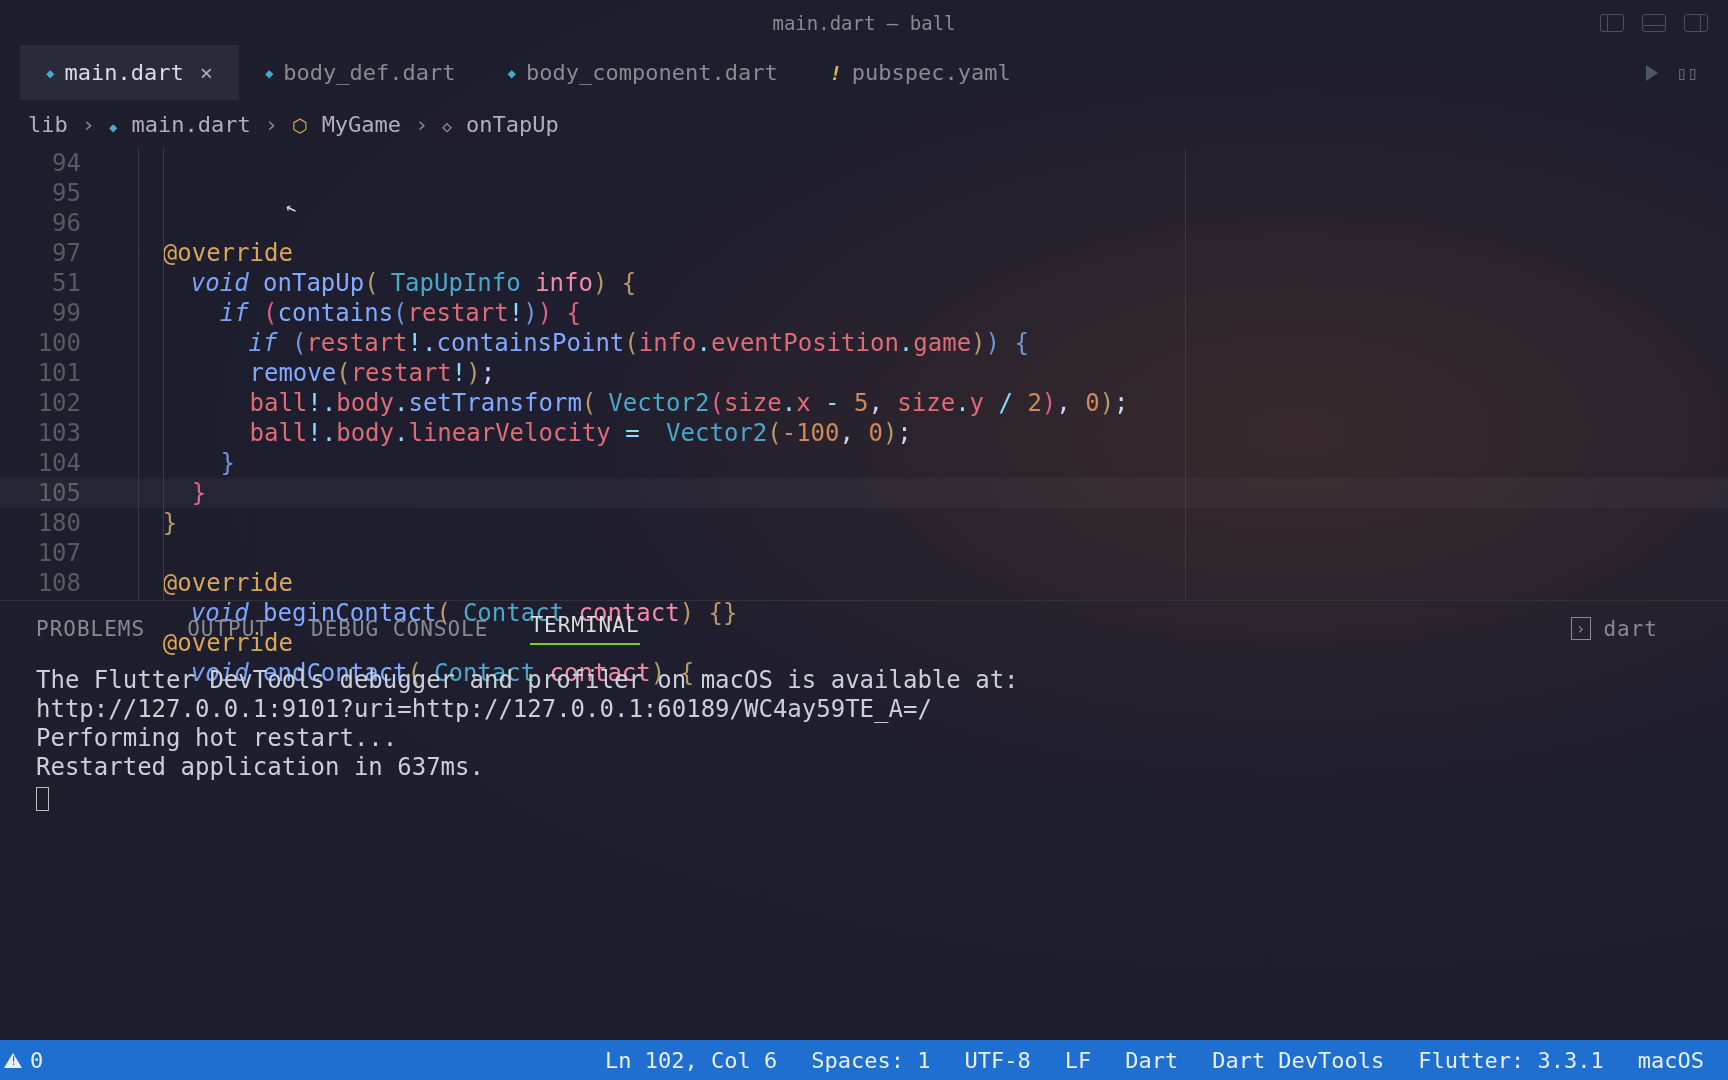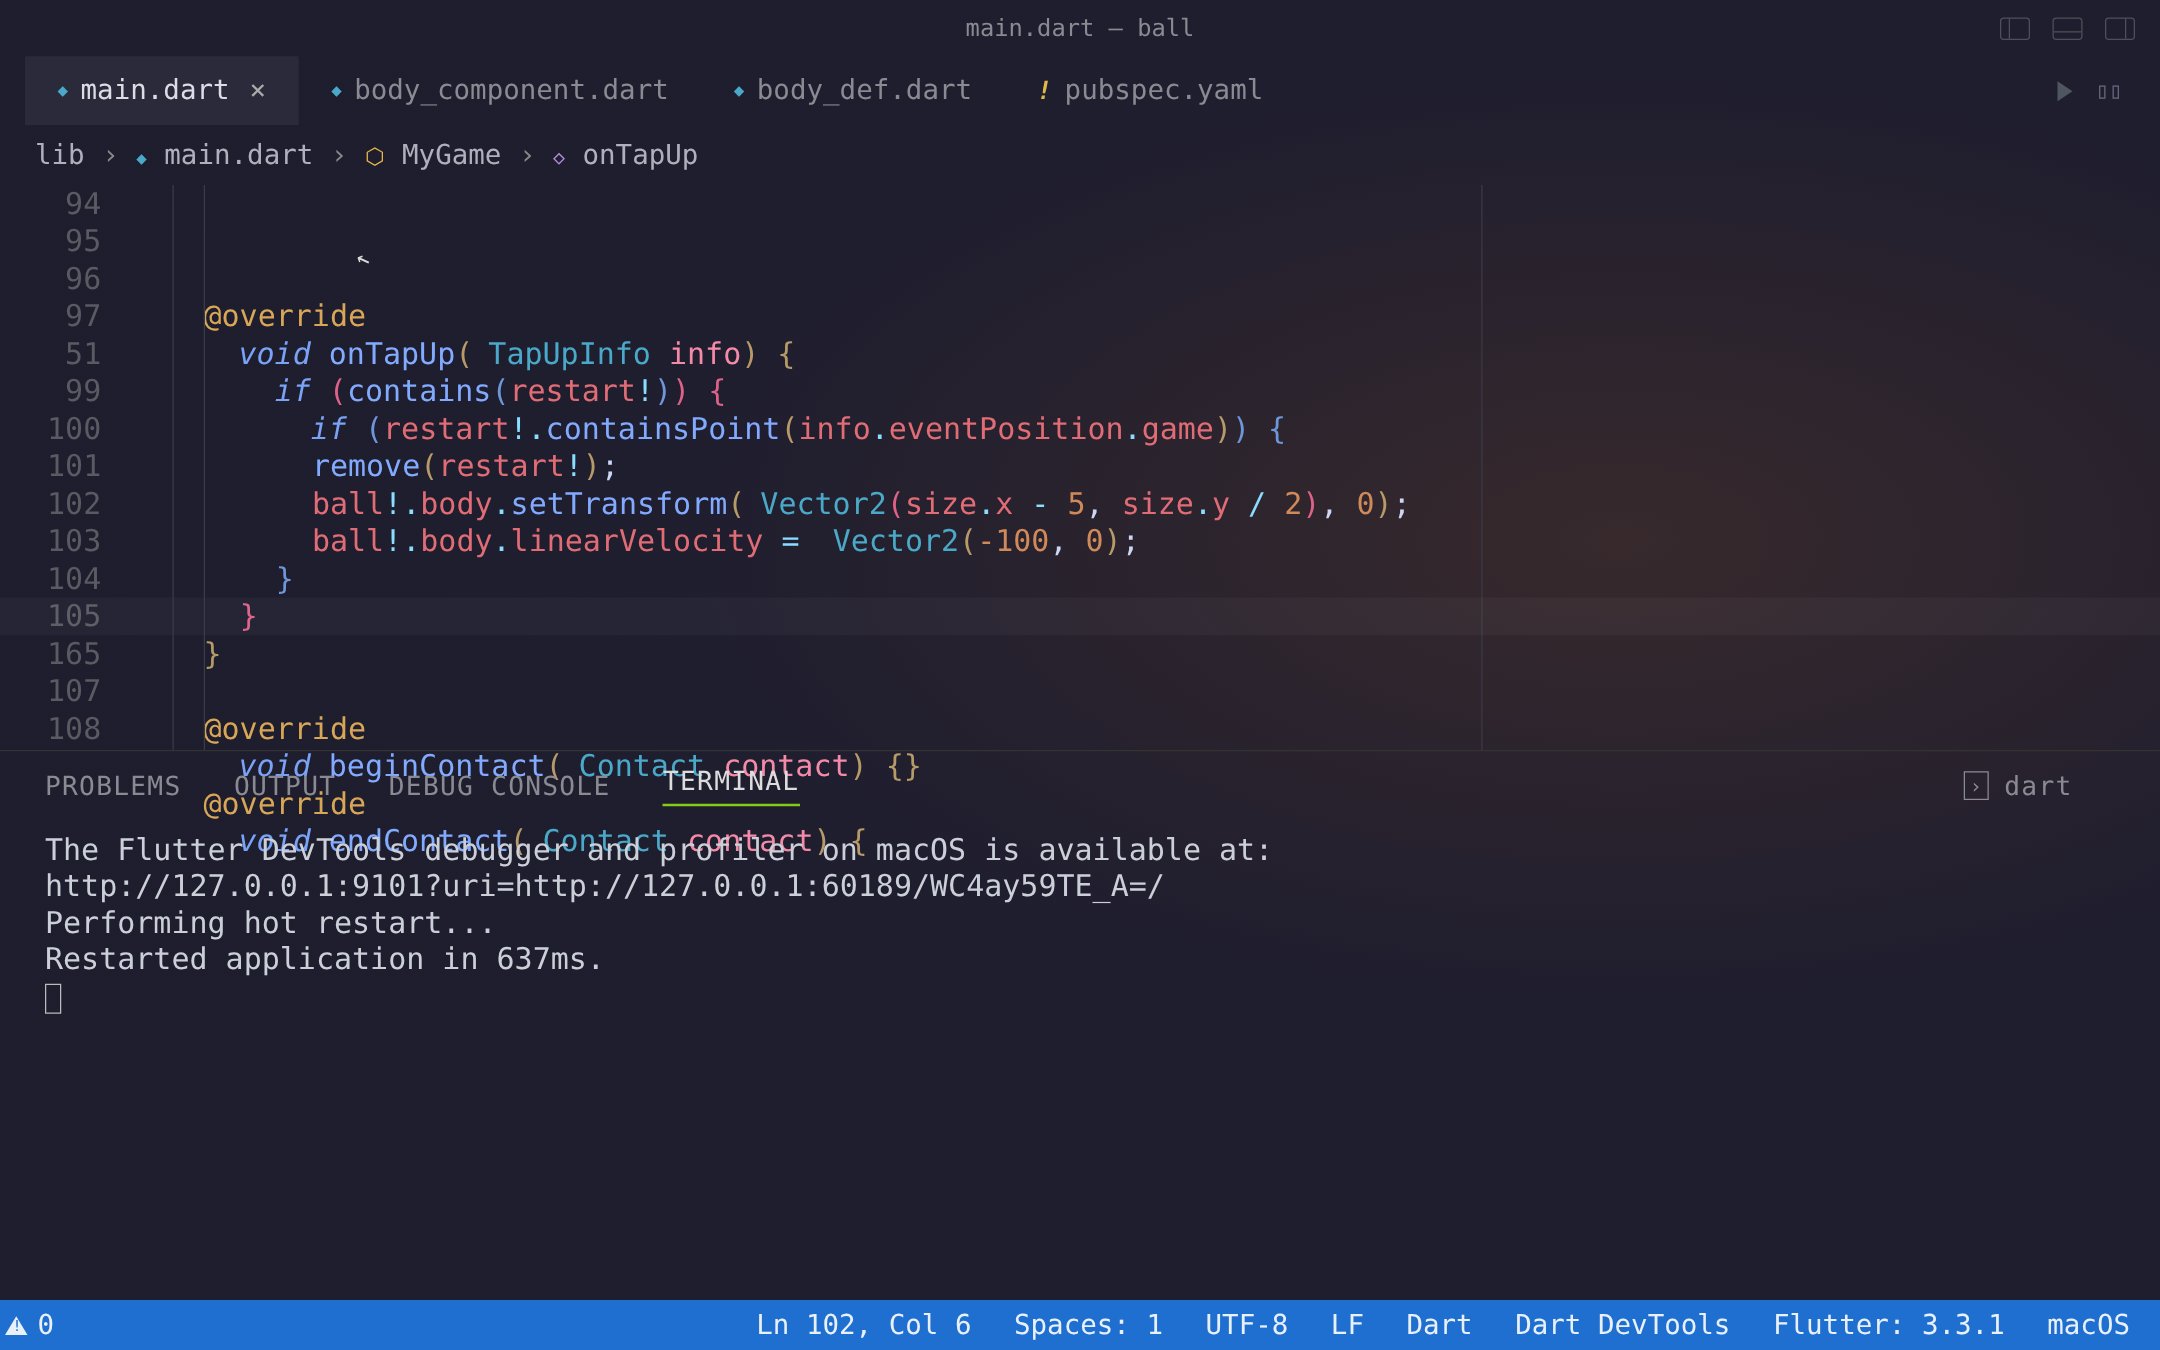--- a/index.html
+++ b/index.html
@@ -281,25 +281,25 @@
 </div>
 
 <div class="tabbar">
   <div class="tab active">
     <span class="file-icon"></span>
     <span>main.dart</span>
     <span class="tab-close">×</span>
   </div>
   <div class="tab">
     <span class="file-icon"></span>
-    <span>body_component.dart</span>
+    <span>body_def.dart</span>
   </div>
   <div class="tab">
     <span class="file-icon"></span>
-    <span>body_def.dart</span>
+    <span>body_component.dart</span>
   </div>
   <div class="tab">
     <span class="file-icon yaml"></span>
     <span>pubspec.yaml</span>
   </div>
   <div class="tabbar-actions">
     <div class="run-icon"></div>
     <span style="font-size:18px;">▯▯</span>
   </div>
 </div>
@@ -324,21 +324,21 @@
       <div class="code-row">96</div>
       <div class="code-row">97</div>
       <div class="code-row">51</div>
       <div class="code-row">99</div>
       <div class="code-row">100</div>
       <div class="code-row">101</div>
       <div class="code-row">102</div>
       <div class="code-row">103</div>
       <div class="code-row">104</div>
       <div class="code-row">105</div>
-      <div class="code-row">165</div>
+      <div class="code-row">180</div>
       <div class="code-row">107</div>
       <div class="code-row">108</div>
     </div>
   <div class="code" id="code">
     <div class="ruler"></div>
   <div class="code-row" style="position: relative;"><span>    </span><span class="k-anno">@override</span></div><div class="code-row" style="position: relative;"><span>    </span><span class="k-kw">void </span><span class="k-func">onTapUp</span><span class="k-punc">(</span><span class="k-type">TapUpInfo</span><span> </span><span class="k-param">info</span><span class="k-punc">)</span><span> </span><span class="k-punc">{</span></div><div class="code-row" style="position: relative;"><span>      </span><span class="k-kw">if</span><span> </span><span class="k-punc2">(</span><span class="k-method">contains</span><span class="k-punc3">(</span><span class="k-var">restart</span><span class="k-op">!</span><span class="k-punc3">)</span><span class="k-punc2">)</span><span> </span><span class="k-punc2">{</span></div><div class="code-row" style="position: relative;"><span>        </span><span class="k-kw">if</span><span> </span><span class="k-punc3">(</span><span class="k-var">restart</span><span class="k-op">!</span><span class="k-op">.</span><span class="k-method">containsPoint</span><span class="k-punc">(</span><span class="k-var">info</span><span class="k-op">.</span><span class="k-prop">eventPosition</span><span class="k-op">.</span><span class="k-prop">game</span><span class="k-punc">)</span><span class="k-punc3">)</span><span> </span><span class="k-punc3">{</span></div><div class="code-row" style="position: relative;"><span>          </span><span class="k-method">remove</span><span class="k-punc">(</span><span class="k-var">restart</span><span class="k-op">!</span><span class="k-punc">)</span><span>;</span></div><div class="code-row" style="position: relative;"><span>          </span><span class="k-var">ball</span><span class="k-op">!</span><span class="k-op">.</span><span class="k-prop">body</span><span class="k-op">.</span><span class="k-method">setTransform</span><span class="k-punc">(</span><span class="k-type">Vector2</span><span class="k-punc2">(</span><span class="k-var">size</span><span class="k-op">.</span><span class="k-prop">x</span><span> </span><span class="k-op">-</span><span> </span><span class="k-num">5</span><span>, </span><span class="k-var">size</span><span class="k-op">.</span><span class="k-prop">y</span><span> </span><span class="k-op">/</span><span> </span><span class="k-num">2</span><span class="k-punc2">)</span><span>, </span><span class="k-num">0</span><span class="k-punc">)</span><span>;</span></div><div class="code-row" style="position: relative;"><span>          </span><span class="k-var">ball</span><span class="k-op">!</span><span class="k-op">.</span><span class="k-prop">body</span><span class="k-op">.</span><span class="k-prop">linearVelocity</span><span> </span><span class="k-eq">=</span><span> </span><span class="k-type">Vector2</span><span class="k-punc">(</span><span class="k-num">-100</span><span>, </span><span class="k-num">0</span><span class="k-punc">)</span><span>;</span></div><div class="code-row" style="position: relative;"><span>        </span><span class="k-punc3">}</span></div><div class="code-row" style="position: relative;"><div class="highlight-line"></div><span>      </span><span class="k-punc2">}</span></div><div class="code-row" style="position: relative;"><span>    </span><span class="k-punc">}</span></div><div class="code-row" style="position: relative;"><span></span></div><div class="code-row" style="position: relative;"><span>    </span><span class="k-anno">@override</span></div><div class="code-row" style="position: relative;"><span>    </span><span class="k-kw">void </span><span class="k-func">beginContact</span><span class="k-punc">(</span><span class="k-type">Contact</span><span> </span><span class="k-param">contact</span><span class="k-punc">)</span><span> </span><span class="k-punc">{}</span></div><div class="code-row" style="position: relative;"><span>    </span><span class="k-anno">@override</span></div><div class="code-row" style="position: relative;"><span>    </span><span class="k-kw">void </span><span class="k-func">endContact</span><span class="k-punc">(</span><span class="k-type">Contact</span><span> </span><span class="k-param">contact</span><span class="k-punc">)</span><span> </span><span class="k-punc">{</span></div><div class="indent-guide" style="left: 33px;"></div><div class="indent-guide" style="left: 58px;"></div><div class="cursor-arrow" style="left: 180px; top: 44px;">↖</div></div>
 </div>
 
 <div class="panel">
   <div class="panel-tabs">

